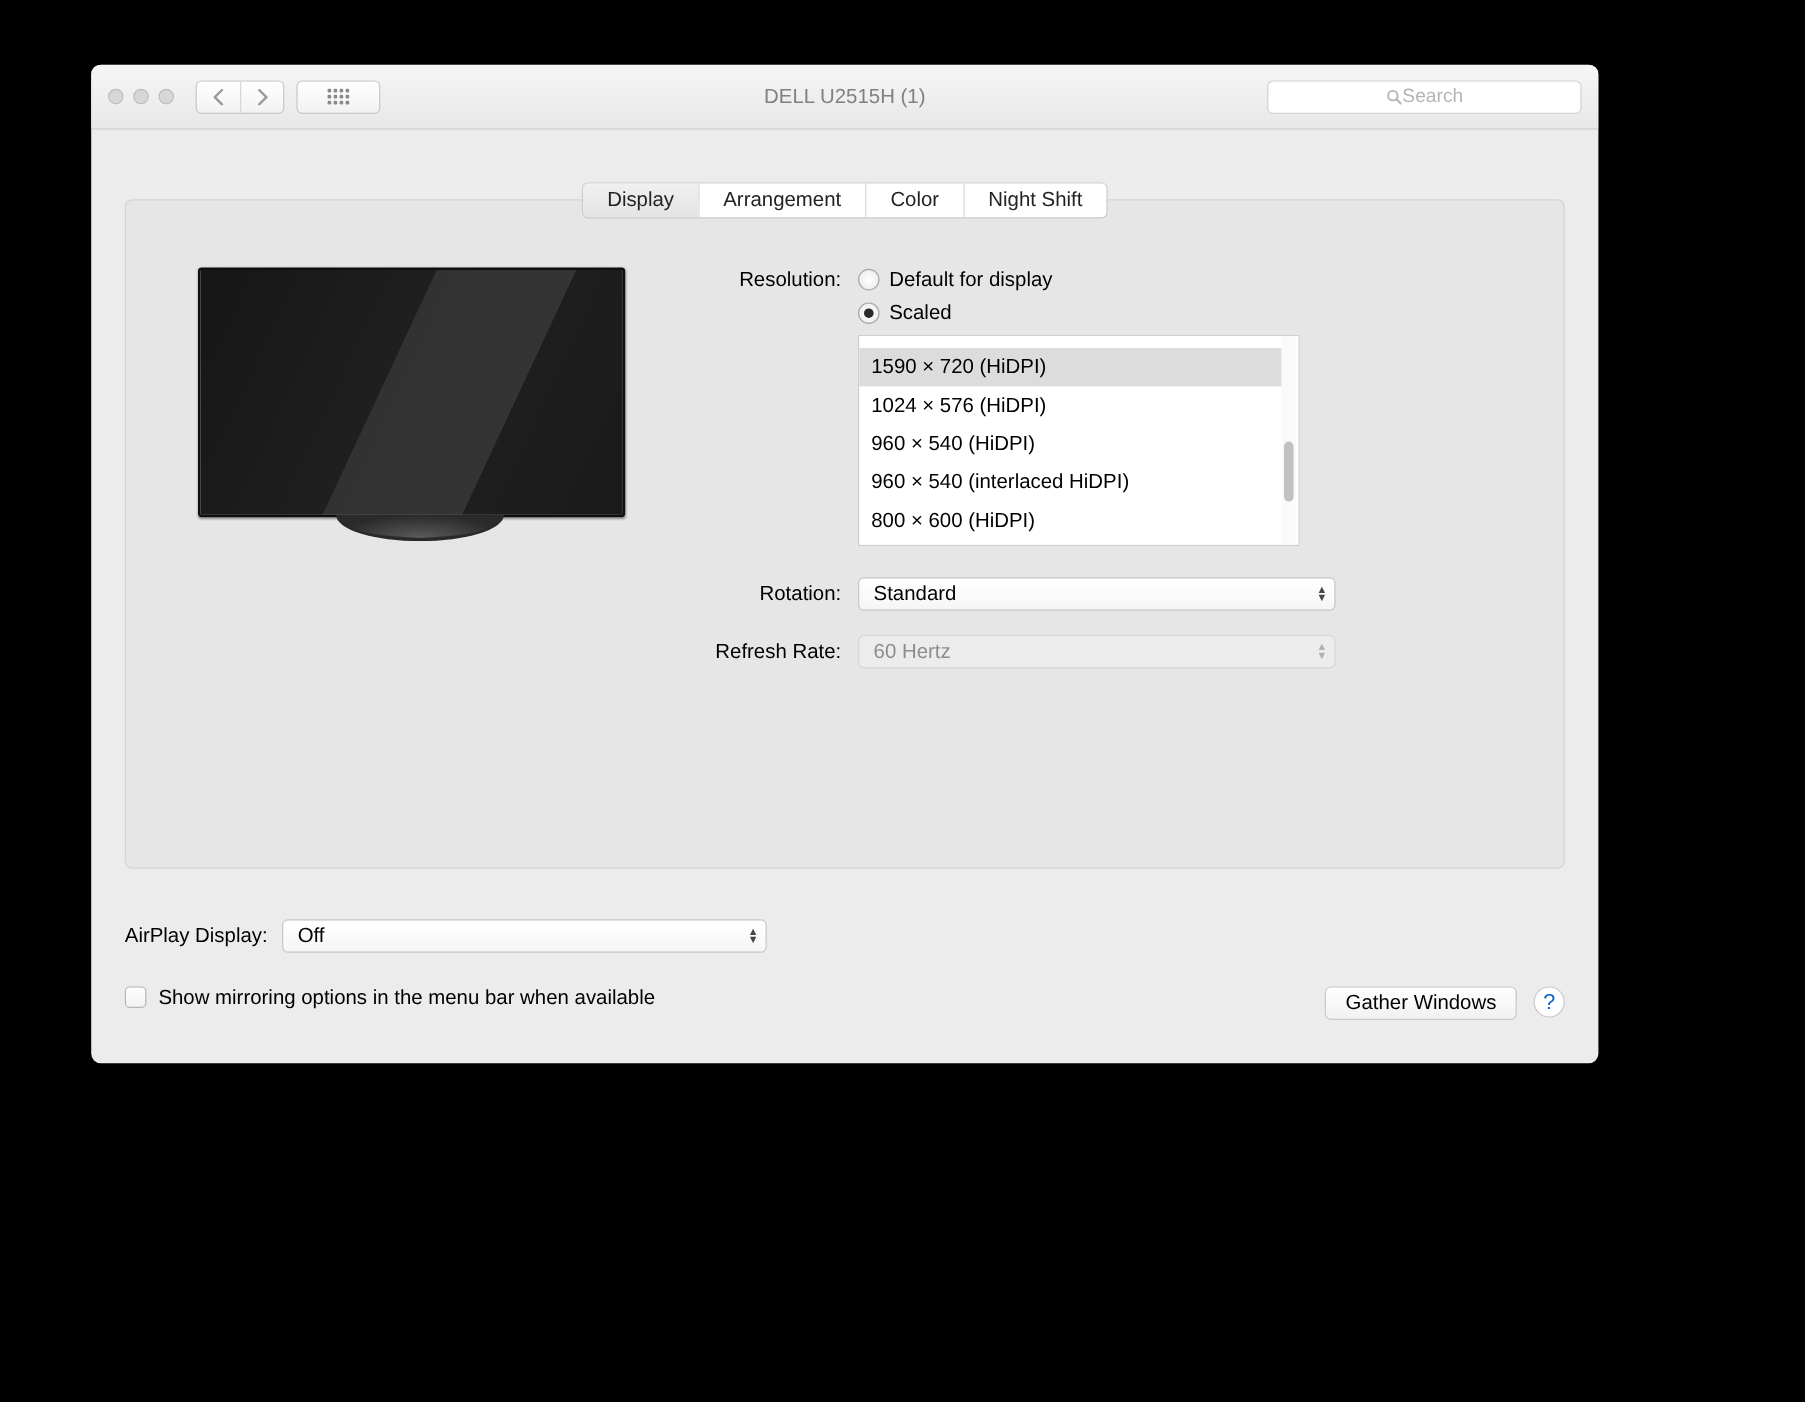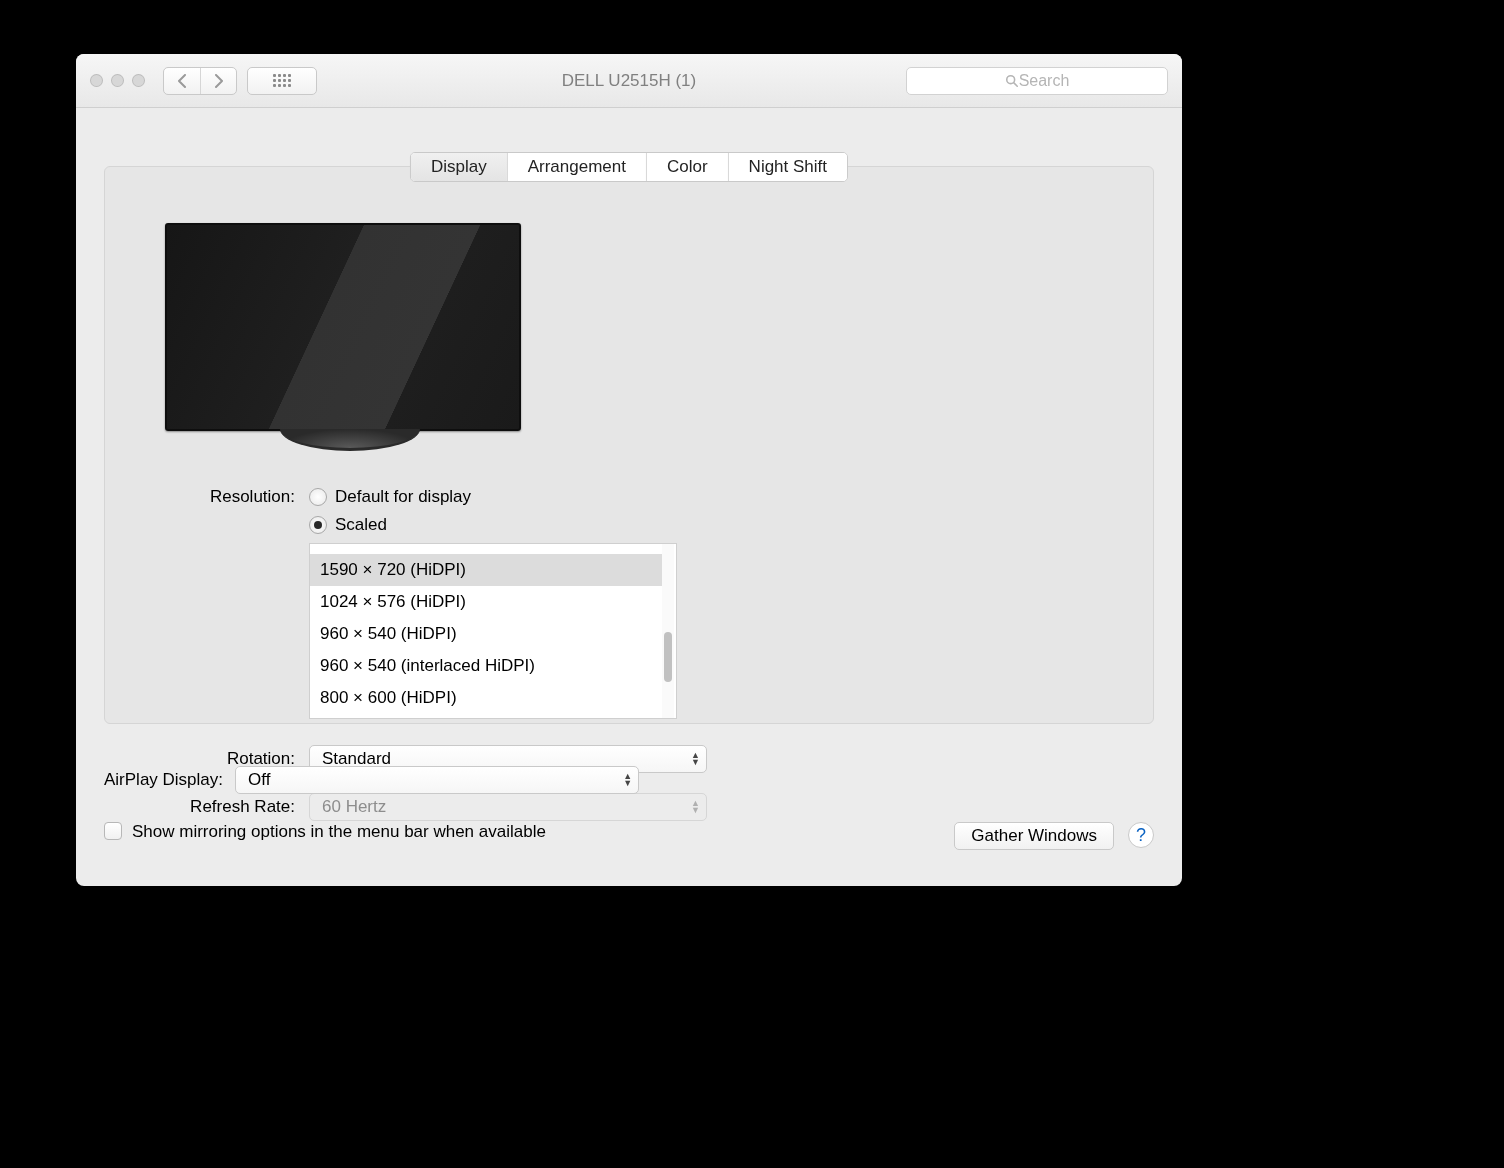--- a/index.html
+++ b/index.html
@@ -9,21 +9,21 @@
     height: 1168px;
     font-family: -apple-system, "Helvetica Neue", Helvetica, Arial, sans-serif;
     font-size: 13px;
     color: #000;
     overflow: hidden;
   }
   .window {
     position: absolute;
     left: 76px;
     top: 54px;
-    width: 1106px;
+    width: 1256px;
     height: 832px;
     background: #ececec;
     border-radius: 8px;
     box-shadow: 0 20px 60px rgba(0,0,0,0.6), 0 0 0 1px rgba(0,0,0,0.2);
     overflow: hidden;
   }
   
   .titlebar {
     height: 54px;
     background: linear-gradient(#f6f6f6, #e8e8e8);
@@ -109,21 +109,20 @@
     background: #fff;
     color: #232323;
   }
   .tab:first-child { border-left: none; }
   .tab.active { background: linear-gradient(#f0f0f0,#e4e4e4); }
 
   .panel-body {
     padding: 56px 40px 0 60px;
     display: flex;
     gap: 36px;
-    flex-direction: column;
   }
   
   .monitor-wrap { width: 370px; }
   .monitor-screen {
     width: 356px; height: 208px;
     background: linear-gradient(115deg, #161616 0%, #1f1f1f 44%, #323232 44.1%, #343434 70%, #1e1e1e 70.1%, #1a1a1a 100%);
     border: 2px solid #0e0e0e;
     border-radius: 3px;
     box-shadow: 0 1px 2px rgba(0,0,0,0.4);
   }

